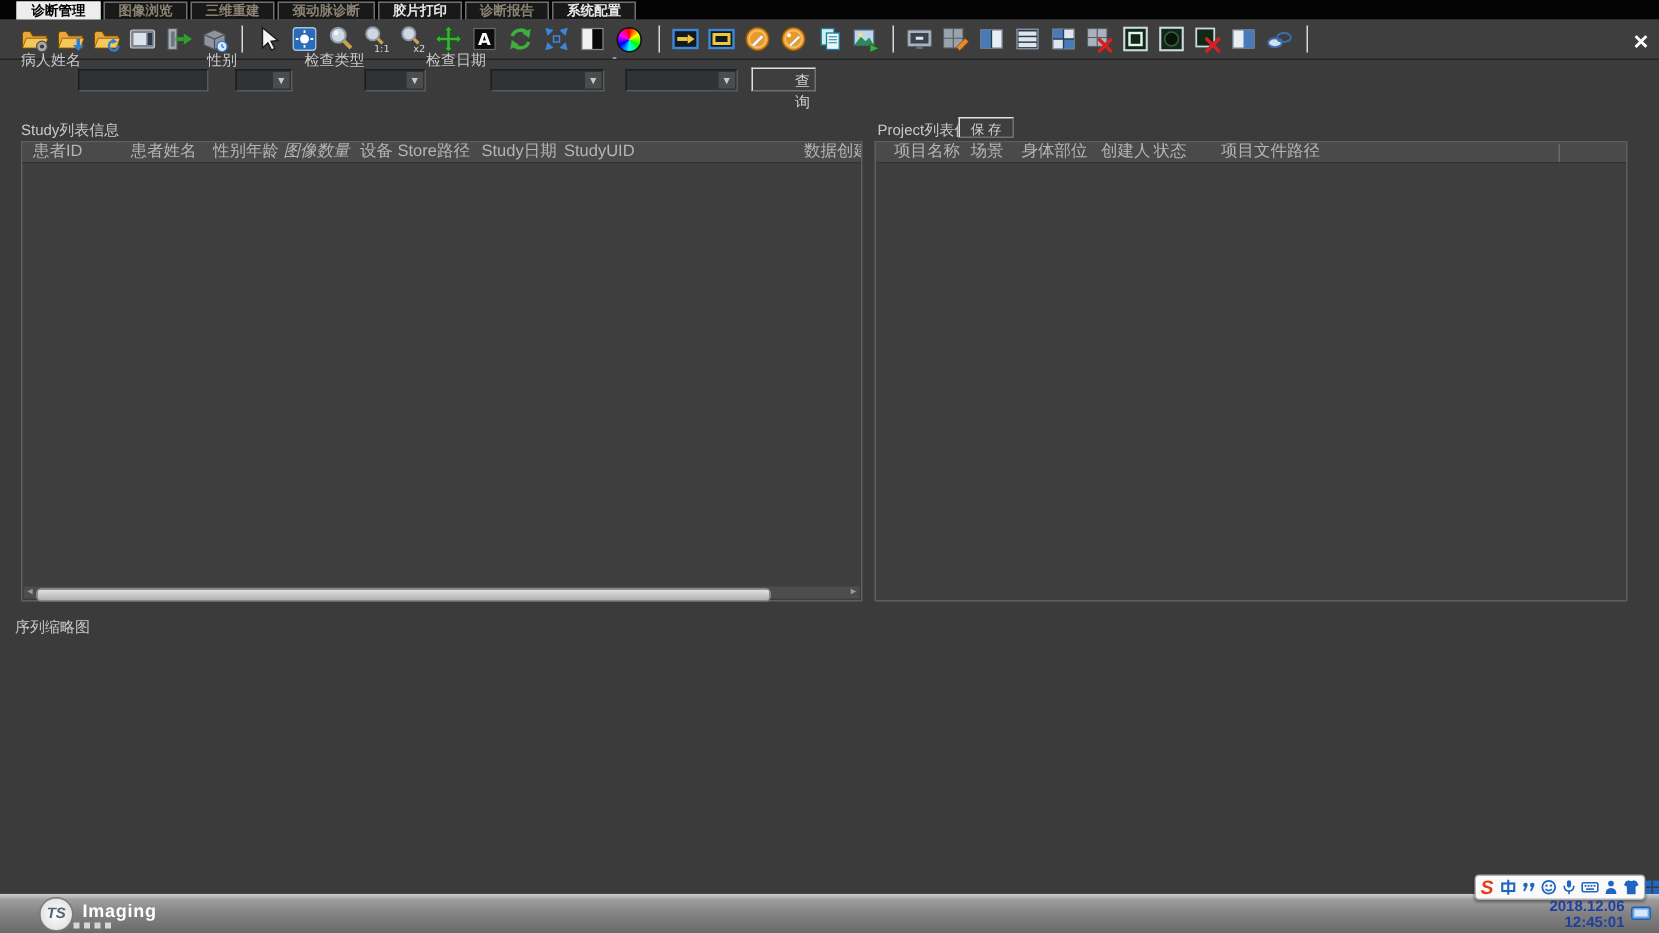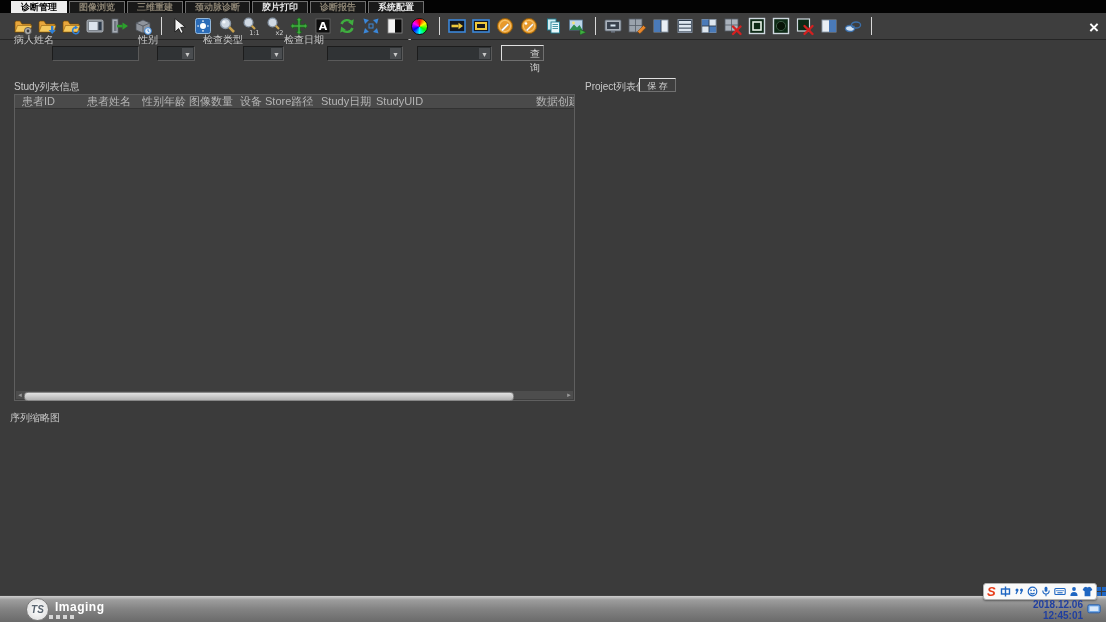--- a/index.html
+++ b/index.html
@@ -26,21 +26,21 @@
   .btn{position:absolute;background:#3e3e3e;border:1px solid #e0e0e0;border-right-color:#707070;border-bottom-color:#707070;color:#d2d2d2;font-size:10px;text-align:center;box-sizing:border-box;}
   
   .ptitle{position:absolute;font-size:10px;color:#c9c9c9;}
   .table{position:absolute;background:#3e3e3e;border:1px solid #5f5f5f;box-sizing:border-box;}
   .thead{display:flex;height:13px;background:#4a4a4a;border-bottom:1px solid #323232;font-size:11px;line-height:13px;color:#b4b4b4;overflow:hidden;white-space:nowrap;}
   .thead span{flex:0 0 auto;overflow:hidden;}
   .study-head span:nth-child(1){width:65px;padding-left:7px;}
   .study-head span:nth-child(2){width:55px;}
   .study-head span:nth-child(3){width:22px;}
   .study-head span:nth-child(4){width:25px;font-family:Liberation Serif, serif;}
-  .study-head span:nth-child(5){width:51px;}
+  .study-head span:nth-child(5){width:51px;font-style:italic;}
   .study-head span:nth-child(6){width:25px;}
   .study-head span:nth-child(7){width:56px;}
   .study-head span:nth-child(8){width:55px;}
   .study-head span:nth-child(9){width:150px;}
   .study-head span:nth-child(10){flex:1 1 auto;text-align:right;margin-right:-6px;}
   .proj-head span:nth-child(1){width:51px;padding-left:12px;}
   .proj-head span:nth-child(2){width:34px;}
   .proj-head span:nth-child(3){width:53px;}
   .proj-head span:nth-child(4){width:35px;}
   .proj-head span:nth-child(5){width:45px;}
@@ -316,20 +316,31 @@
     </div>
     <div class="hscroll">
       <span class="ar" style="left:0;">◄</span>
       <span class="thumb"></span>
       <span class="ar" style="right:0;">►</span>
     </div>
   </div>
 
   <span class="ptitle" style="left:585px;top:80px;">Project列表信息</span>
   <button class="btn" style="left:639px;top:78px;width:37px;height:14px;font-size:9px;">保 存</button>
+  <div class="table" style="left:583px;top:94px;width:502px;height:307px;">
+    <div class="thead proj-head">
+      <span>项目名称</span>
+      <span>场景</span>
+      <span>身体部位</span>
+      <span>创建人</span>
+      <span>状态</span>
+      <span>项目文件路径</span>
+    </div>
+    <span class="hdiv" style="right:44px;"></span>
+  </div>
 
   <span class="ptitle" style="left:10px;top:411px;">序列缩略图</span>
   <div style="position:absolute;left:0;top:424px;right:0;height:171px;"></div>
 
   <div class="taskbar">
     <div class="logo">
       <div class="badge">TS</div>
       <div>
         <div class="nm">Imaging</div>
         <div class="sub">

